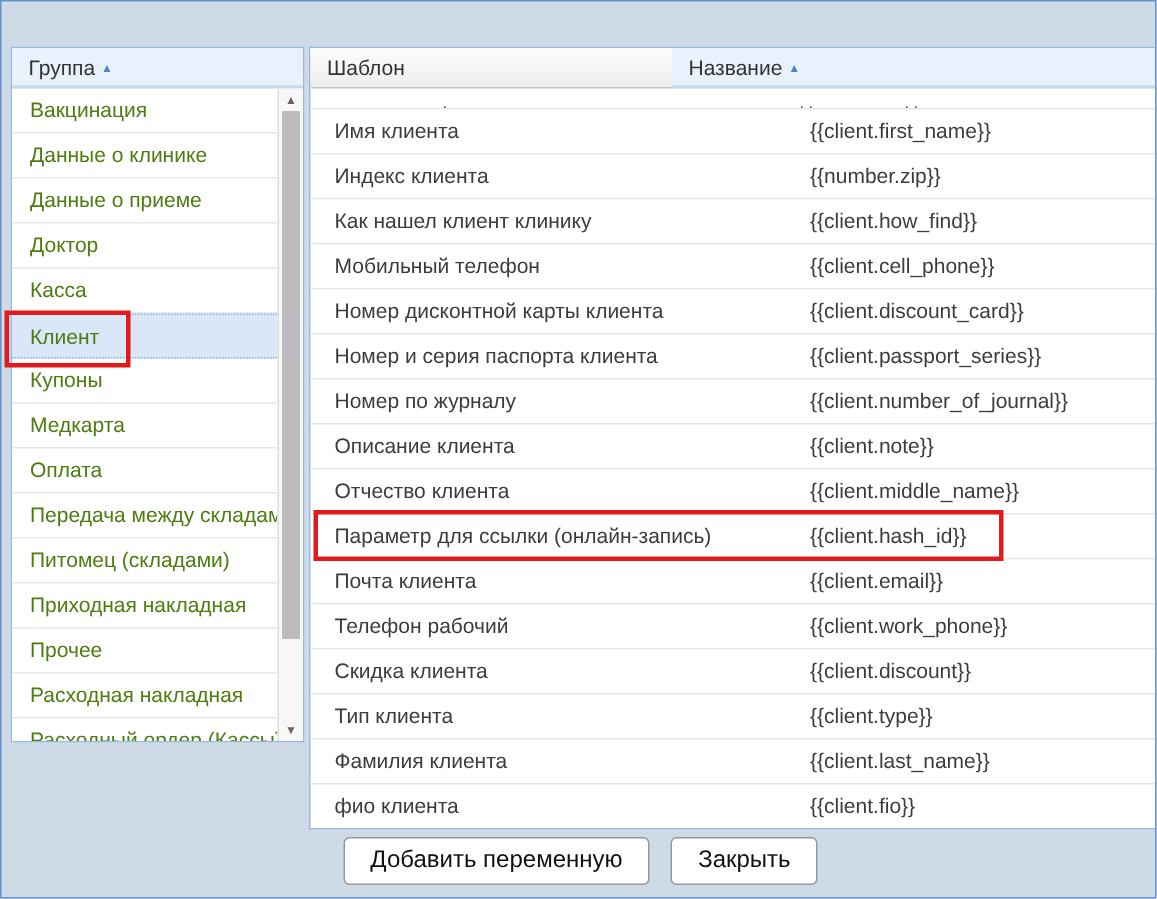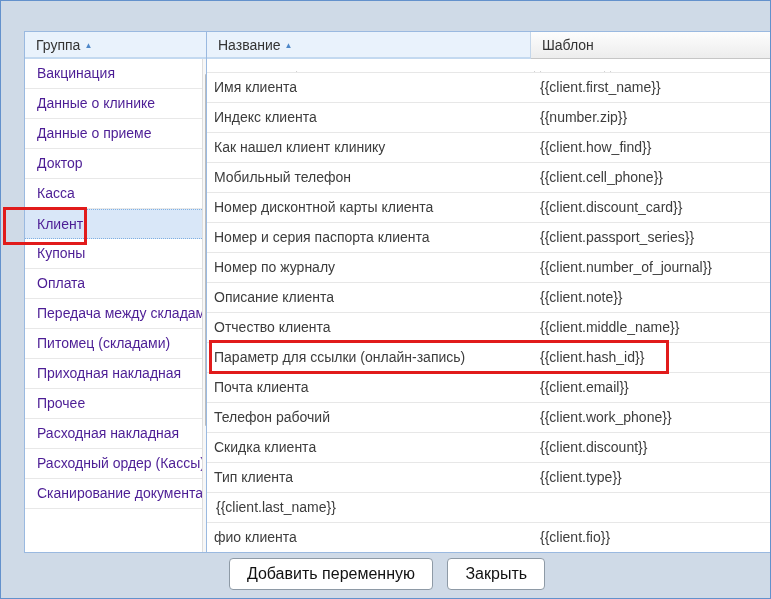--- a/index.html
+++ b/index.html
@@ -7,31 +7,31 @@
   .dialog {
     position:relative; width:771px; height:599px;
     background:#cfdae7; border:1px solid #6391cc; overflow:hidden;
   }
   .titlebar {
     height:29px; line-height:29px; padding-left:9px;
     font-size:15px; font-weight:bold; color:#15428b;
     background:linear-gradient(#eef4fa, #d5e0ec);
   }
   .panel { position:absolute; background:#fff; border:1px solid #9ab9e0; }
-  .left-panel  { left:23px;  top:30px; width:196px; height:522px; }
+  .left-panel  { left:6px;  top:30px; width:196px; height:464px; }
   .right-panel { left:205px; top:30px; width:566px; height:522px; border-right:none; }
   .panel-header {
     height:27px; line-height:26px; padding-left:11px; font-size:14px; color:#333;
     background:#e9f2fc; box-shadow: inset 0 -2px 0 #c3d9f0; white-space:nowrap; overflow:hidden;
   }
   .sort-arrow { font-size:8px; color:#4d86c8; vertical-align:2px; margin-left:4px; }
   
   .group-list { position:absolute; top:27px; left:0; right:17px; bottom:0; overflow:hidden; }
   .group-item {
-    height:30px; line-height:29px; padding-left:12px; font-size:14px; color:#4c1d95;
+    height:30px; line-height:29px; padding-left:12px; font-size:14px; color:#4d7c0f;
     border-bottom:1px solid #e8e8e8; white-space:nowrap; overflow:hidden; cursor:pointer;
   }
   .group-item.selected {
     background:#d9e7f8; border-top:1px dotted #7fb0e3; border-bottom:1px dotted #7fb0e3;
     height:30px; line-height:28px;
   }
   
   .vscrollbar {
     position:absolute; top:27px; right:0; bottom:0; width:17px;
     background:#f7f7f7; border-left:1px solid #dedede;
@@ -47,21 +47,21 @@
   .th { line-height:26px; padding-left:11px; font-size:14px; color:#333; white-space:nowrap; }
   .th.name-th { width:324px; background:#e9f2fc; box-shadow: inset 0 -2px 0 #c3d9f0;
     border-right:1px solid #c4d6ea; }
   .th.tpl-th { flex:1; background:linear-gradient(#fdfdfd,#ececec);
     box-shadow: inset 0 -1px 0 #c6c6c6; }
   .table-body { position:absolute; top:27px; left:0; right:0; bottom:0; overflow:hidden; }
   .clipped-row { position:relative; height:14px; border-bottom:1px solid #e7e7e7; overflow:hidden; }
   .clipped-frag { position:absolute; bottom:-3px; font-size:11px; color:#555; letter-spacing:3px; }
   .trow { display:flex; height:30px; line-height:29px; border-bottom:1px solid #e7e7e7; }
   .cell { font-size:14px; color:#3c3c3c; white-space:nowrap; overflow:hidden; }
-  .cell.name { width:324px; padding-left:7px; }
+  .cell.name { width:324px; padding-left:16px; }
   .cell.tpl  { flex:1; padding-left:9px; }
   
   .footer { position:absolute; left:3px; right:0; top:557px; height:42px; text-align:center; }
   .footer button {
     font-family:"Liberation Sans", sans-serif; font-size:16px; color:#111;
     background:#fff; border:1px solid #8e9aa6; border-radius:4px;
     height:32px; padding:0 17px; margin:0 5px; cursor:pointer; vertical-align:top;
   }
   
   .red-box { position:absolute; border:3px solid #e11b1b; z-index:10; pointer-events:none; }
@@ -78,43 +78,44 @@
       <span>Группа</span><span class="sort-arrow">▲</span>
     </div>
     <div class="group-list">
         <div class="group-item">Вакцинация</div>
         <div class="group-item">Данные о клинике</div>
         <div class="group-item">Данные о приеме</div>
         <div class="group-item">Доктор</div>
         <div class="group-item">Касса</div>
         <div class="group-item selected">Клиент</div>
         <div class="group-item">Купоны</div>
+        <div class="group-item">Медкарта</div>
         <div class="group-item">Оплата</div>
         <div class="group-item">Передача между складами</div>
         <div class="group-item">Питомец (складами)</div>
         <div class="group-item">Приходная накладная</div>
         <div class="group-item">Прочее</div>
         <div class="group-item">Расходная накладная</div>
         <div class="group-item">Расходный ордер (Кассы)</div>
         <div class="group-item">Сканирование документа</div>
       </div>
     <div class="vscrollbar">
       <div class="sb-arrow up">▲</div>
       <div class="sb-thumb"></div>
       <div class="sb-arrow down">▼</div>
     </div>
   </div>
 
   <div class="panel right-panel">
     <div class="table-header">
+      <div class="th tpl-th">
+        <span>Шаблон</span>
+      </div>
       <div class="th name-th">
         <span>Название</span><span class="sort-arrow">▲</span>
-      </div>
-      <div class="th tpl-th">
-        <span>Шаблон</span>
       </div>
     </div>
     <div class="table-body">
       <div class="clipped-row">
           <span class="clipped-frag" style="left: 88px;">.</span>
           <span class="clipped-frag" style="left: 326px;">..</span>
           <span class="clipped-frag" style="left: 396px;">..</span>
         </div>
       <div>
           <div class="trow">
@@ -167,20 +168,21 @@
           </div>
           <div class="trow">
             <div class="cell name">Скидка клиента</div>
             <div class="cell tpl">{{client.discount}}</div>
           </div>
           <div class="trow">
             <div class="cell name">Тип клиента</div>
             <div class="cell tpl">{{client.type}}</div>
           </div>
           <div class="trow">
+            <div class="cell name">Фамилия клиента</div>
             <div class="cell tpl">{{client.last_name}}</div>
           </div>
           <div class="trow">
             <div class="cell name">фио клиента</div>
             <div class="cell tpl">{{client.fio}}</div>
           </div>
         </div>
     </div>
   </div>
 

